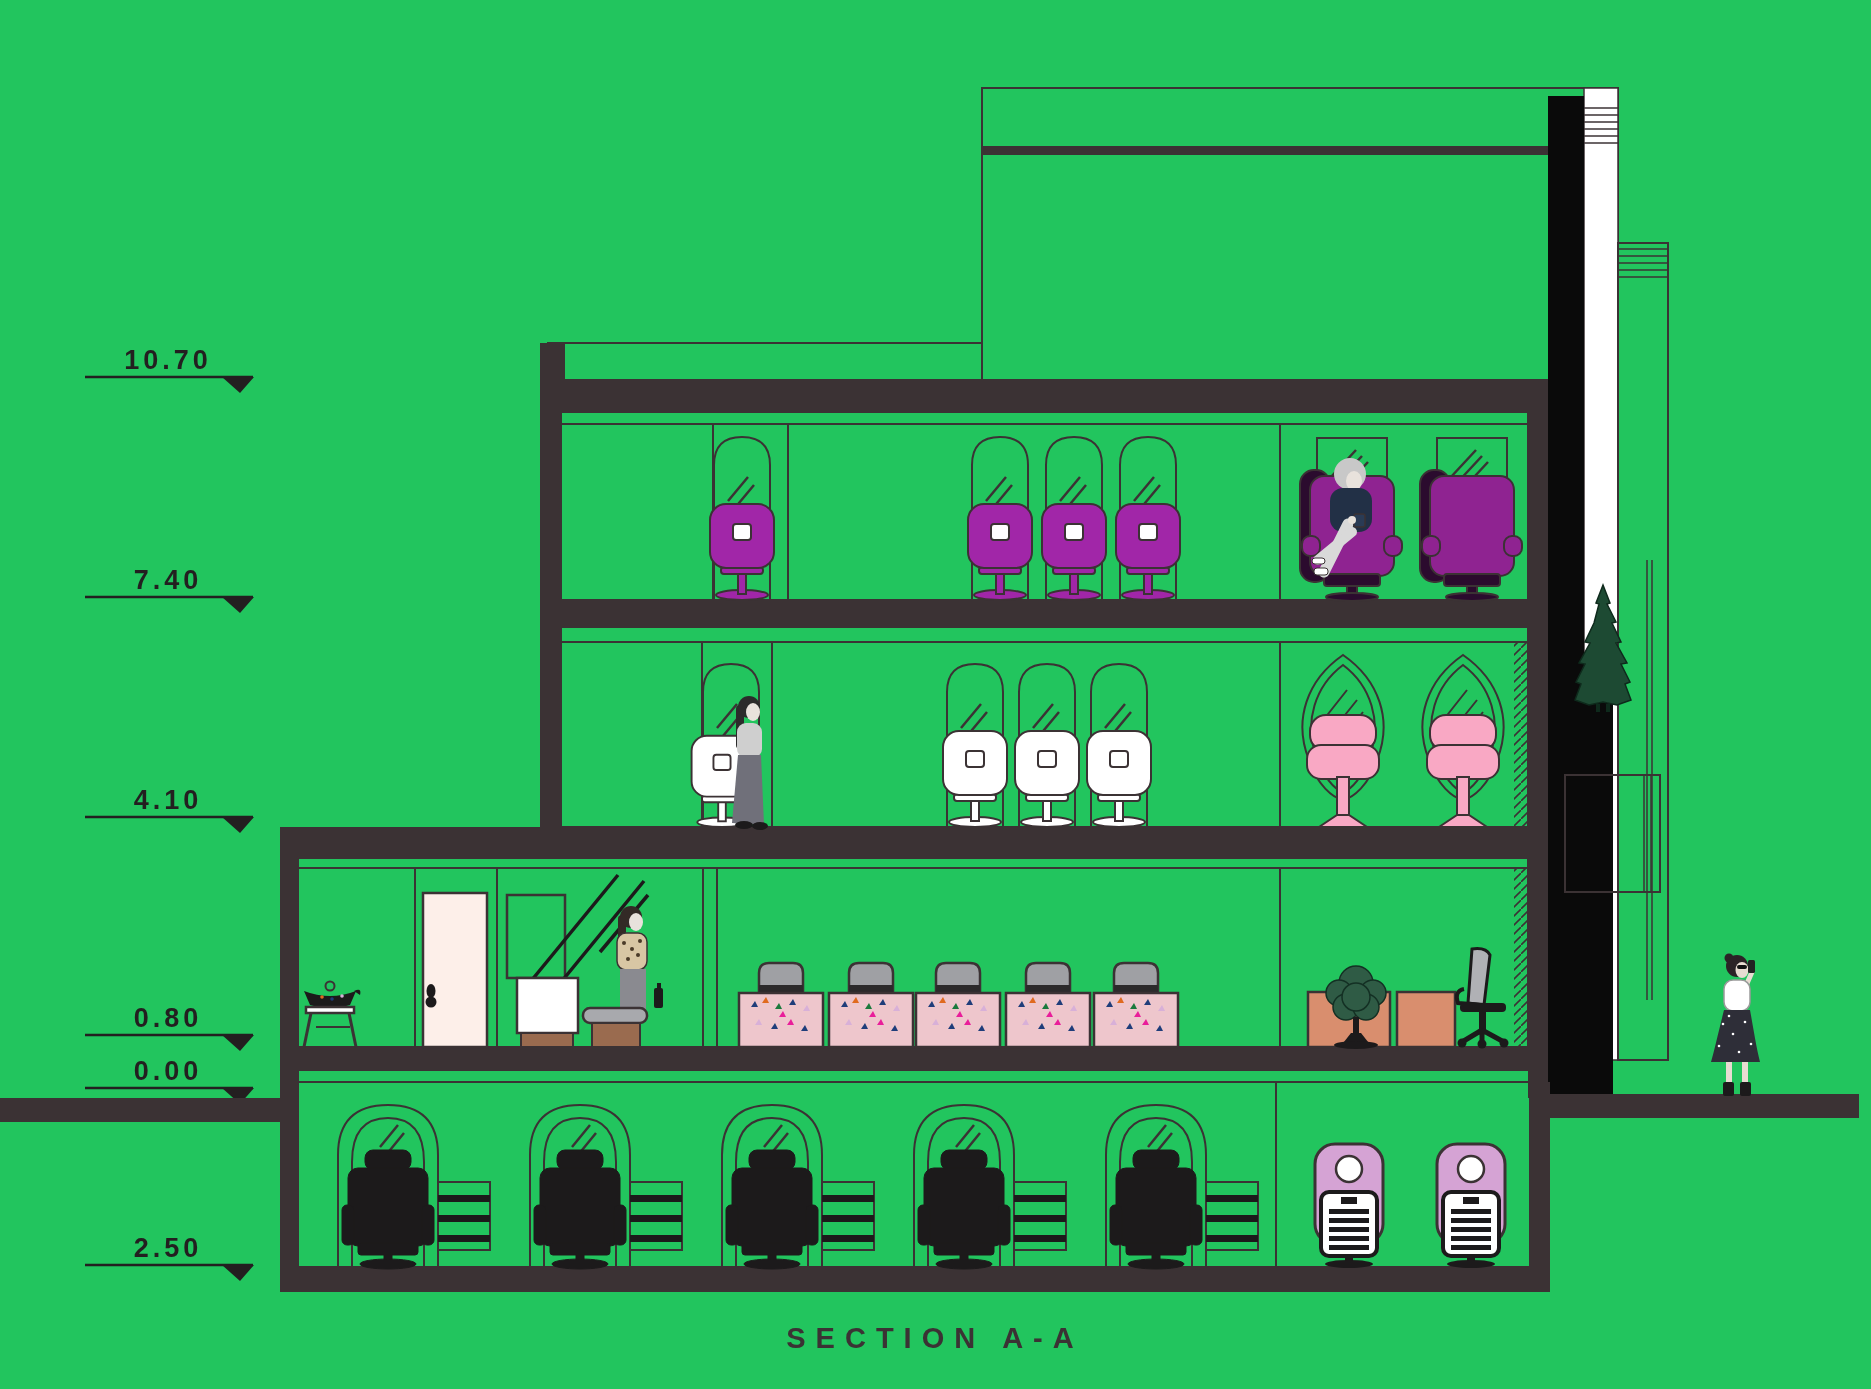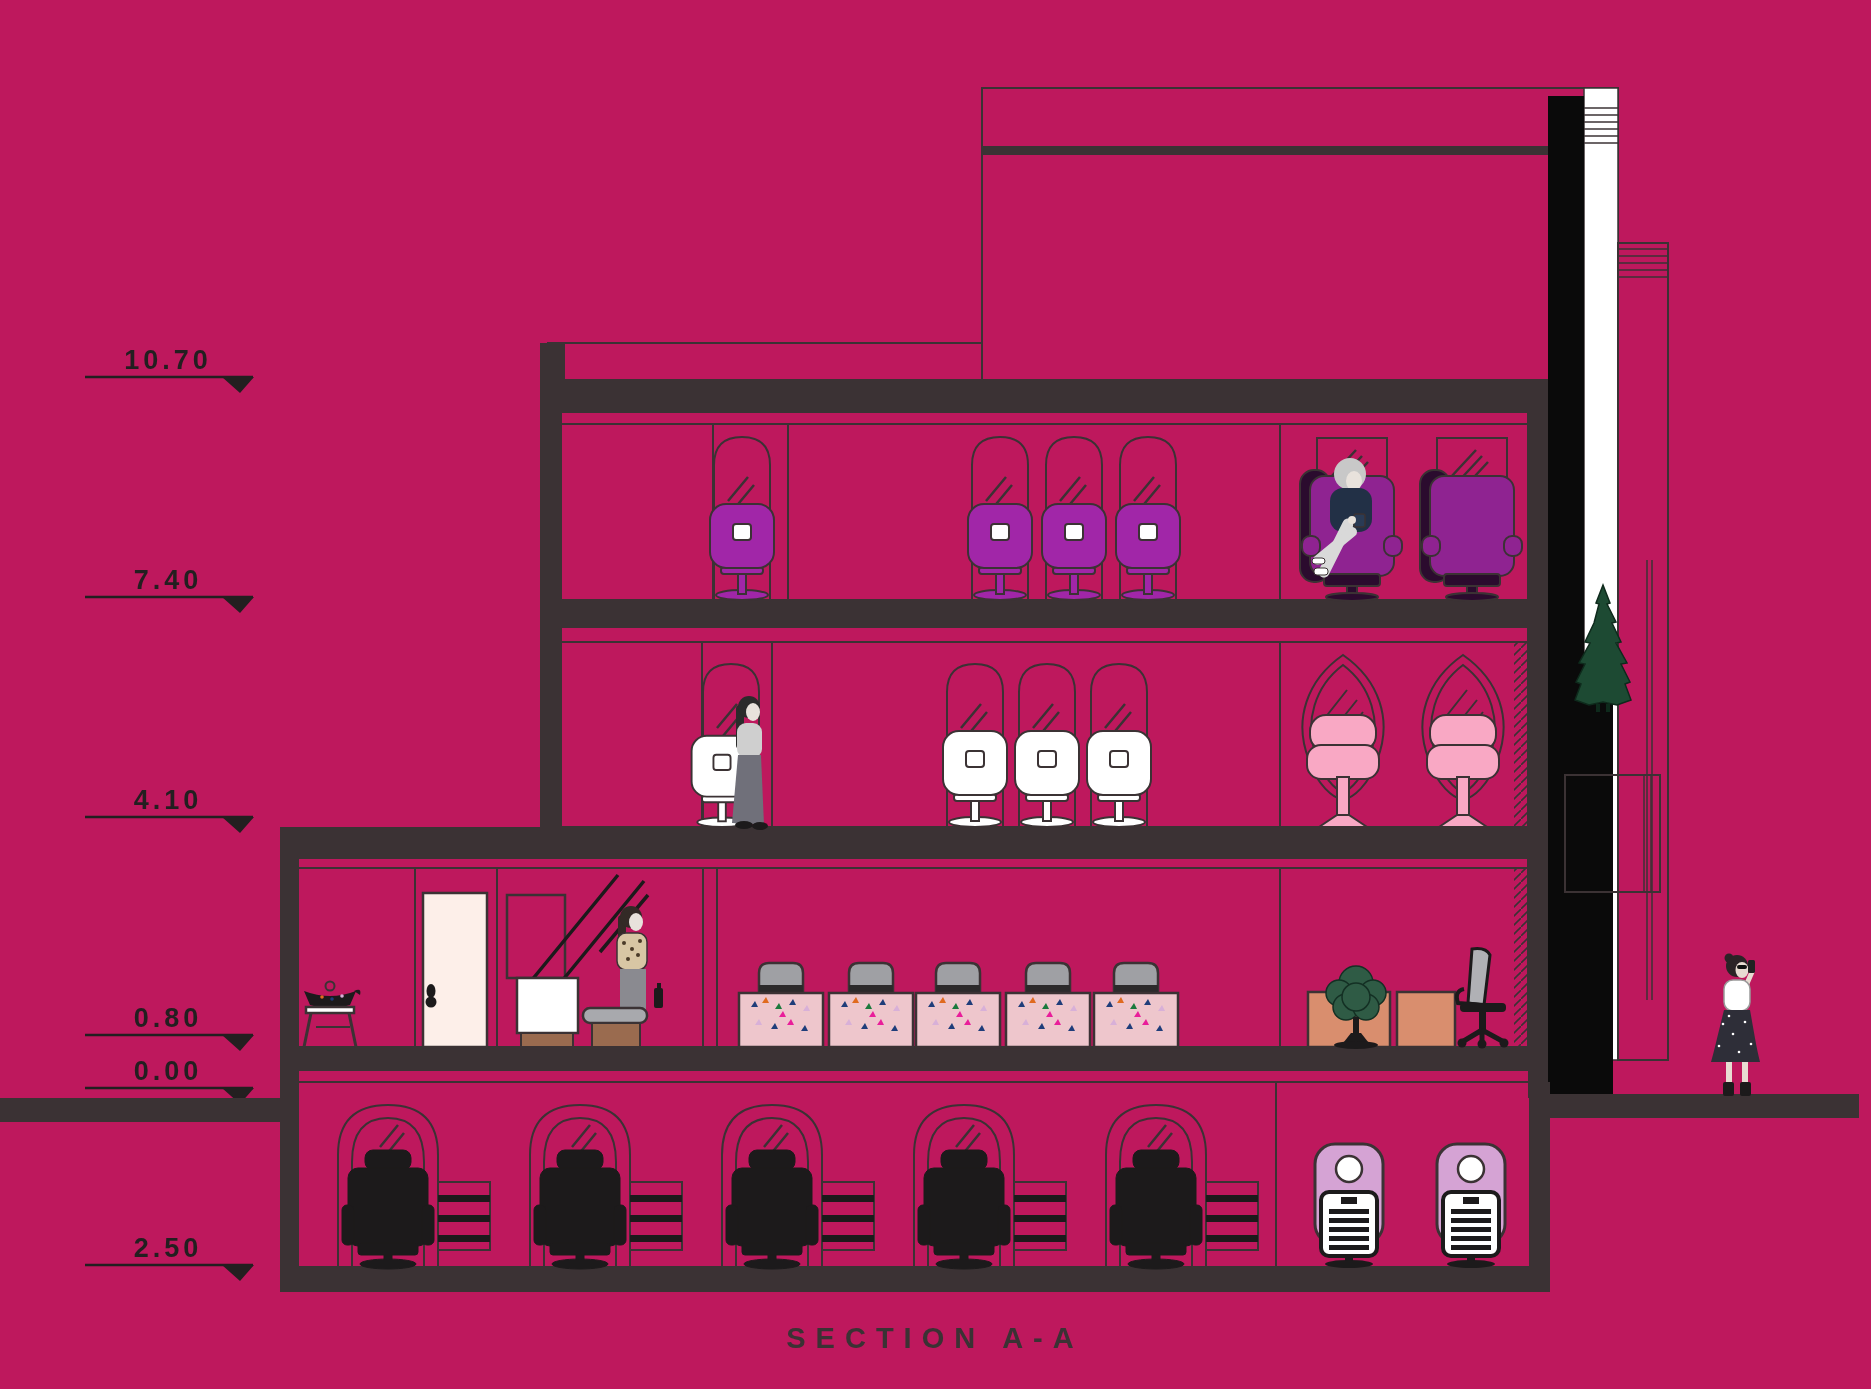--- a/index.html
+++ b/index.html
@@ -1,16 +1,16 @@
 <!DOCTYPE html>
 <html style="--structure: #3b3234; --line_dark: #231f20; --floor3_fill: #eed9ef; --floor2_fill: #fbdae8; --ground_fill: #fdefe9; --basement_fill: #e9e9e9; --chair_purple: #a126a8; --recliner_magenta: #8f2391; --recliner_dark: #2b0b2e; --chair_pink: #f9a8c4; --wash_lilac: #d5a3d4; --dryer_pink: #eec6cc; --dryer_hood: #9fa0a4; --desk_salmon: #d98e6e; --wood_brown: #9a6b4f; --tree_green: #1d4a33; --topiary_green: #2f5b45; --chair_black: #1c1a1b; --shaft_black: #0a0a0a;"><head>
 <meta charset="utf-8">
 <style>
   html,body{margin:0;padding:0;background:#ffffff;}
-  .stage{position:relative;width:1871px;height:1389px;background:#be185d;overflow:hidden;
+  .stage{position:relative;width:1871px;height:1389px;background:#22c55e;overflow:hidden;
          font-family:"Liberation Sans", sans-serif;}
   svg{display:block;}
   .ln{stroke:var(--structure);stroke-width:2;fill:none;}
   .ln3{stroke:var(--structure);stroke-width:3;fill:none;}
   .slab{fill:var(--structure);}
   .elev-label{font-family:"Liberation Sans",sans-serif;font-size:27px;font-weight:bold;
               letter-spacing:4px;fill:var(--line_dark);}
   .title-label{font-family:"Liberation Sans",sans-serif;font-size:29px;font-weight:bold;
                letter-spacing:10px;fill:var(--structure);}
   .elev-line{stroke:var(--line_dark);stroke-width:2.5;}

